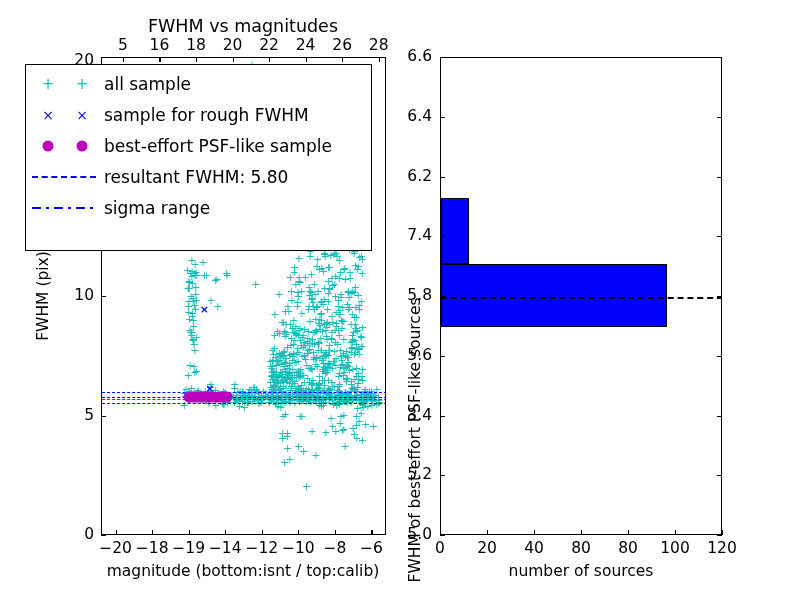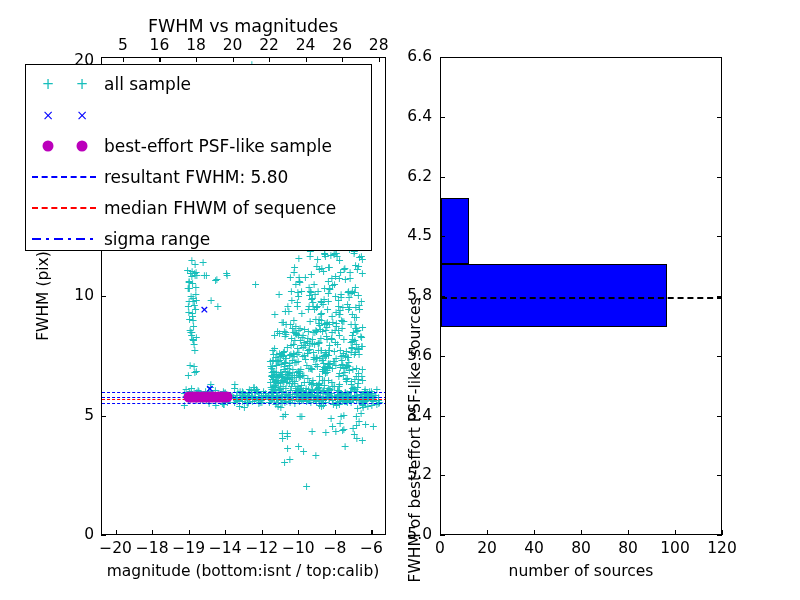--- a/index.html
+++ b/index.html
@@ -1206,39 +1206,34 @@
           <span class="k1" style="color:#17BEBB;font-size:15px;">+</span>
           <span class="k2" style="color:#17BEBB;font-size:15px;">+</span>
         </div>
         <span class="legtxt">all sample</span>
       </div>
       <div class="legrow">
         <div class="legkey">
           <span class="k1" style="color:#0000FF;font-size:14px;">×</span>
           <span class="k2" style="color:#0000FF;font-size:14px;">×</span>
         </div>
+        <span class="legtxt">sample for rough FWHM</span>
       </div>
       <div class="legrow">
         <div class="legkey">
           <span class="k1" style="width:11px;height:11px;border-radius:50%;background:#BB00BB;display:block;"></span>
           <span class="k2" style="width:11px;height:11px;border-radius:50%;background:#BB00BB;display:block;"></span>
         </div>
         <span class="legtxt">best-effort PSF-like sample</span>
       </div>
       <div class="legrow">
         <div class="legkey">
           <div class="kline" style="border-top:2.2px dashed #0000FF;"></div>
         </div>
         <span class="legtxt">resultant FWHM: 5.80</span>
-      </div>
-      <div class="legrow">
-        <div class="legkey">
-          <div class="kline" style="border-top:2.2px dashed #FF0000;"></div>
-        </div>
-        <span class="legtxt">median FHWM of sequence</span>
       </div>
       <div class="legrow">
         <div class="legkey">
           <div class="kline" style="height:2px;background:repeating-linear-gradient(to right,#0000FF 0 9px,transparent 9px 14px,#0000FF 14px 17px,transparent 17px 22px);"></div>
         </div>
         <span class="legtxt">sigma range</span>
       </div>
     </div>
 
 <div class="tick v" style="left:115.61538461538463px;top:530px;"></div>
@@ -1306,21 +1301,21 @@
     <div class="tick h" style="left:717px;top:415.4999999999999px;"></div>
     <div class="tlab left" style="left:432px;top:415.4999999999999px;">3.4</div>
     <div class="tick h" style="left:440px;top:355.7500000000001px;"></div>
     <div class="tick h" style="left:717px;top:355.7500000000001px;"></div>
     <div class="tlab left" style="left:432px;top:355.7500000000001px;">5.6</div>
     <div class="tick h" style="left:440px;top:296px;"></div>
     <div class="tick h" style="left:717px;top:296px;"></div>
     <div class="tlab left" style="left:432px;top:296px;">5.8</div>
     <div class="tick h" style="left:440px;top:236.24999999999994px;"></div>
     <div class="tick h" style="left:717px;top:236.24999999999994px;"></div>
-    <div class="tlab left" style="left:432px;top:236.24999999999994px;">4.5</div>
+    <div class="tlab left" style="left:432px;top:236.24999999999994px;">7.4</div>
     <div class="tick h" style="left:440px;top:176.49999999999983px;"></div>
     <div class="tick h" style="left:717px;top:176.49999999999983px;"></div>
     <div class="tlab left" style="left:432px;top:176.49999999999983px;">6.2</div>
     <div class="tick h" style="left:440px;top:116.74999999999977px;"></div>
     <div class="tick h" style="left:717px;top:116.74999999999977px;"></div>
     <div class="tlab left" style="left:432px;top:116.74999999999977px;">6.4</div>
     <div class="tick h" style="left:440px;top:57px;"></div>
     <div class="tick h" style="left:717px;top:57px;"></div>
     <div class="tlab left" style="left:432px;top:57px;">6.6</div>
   </div>

